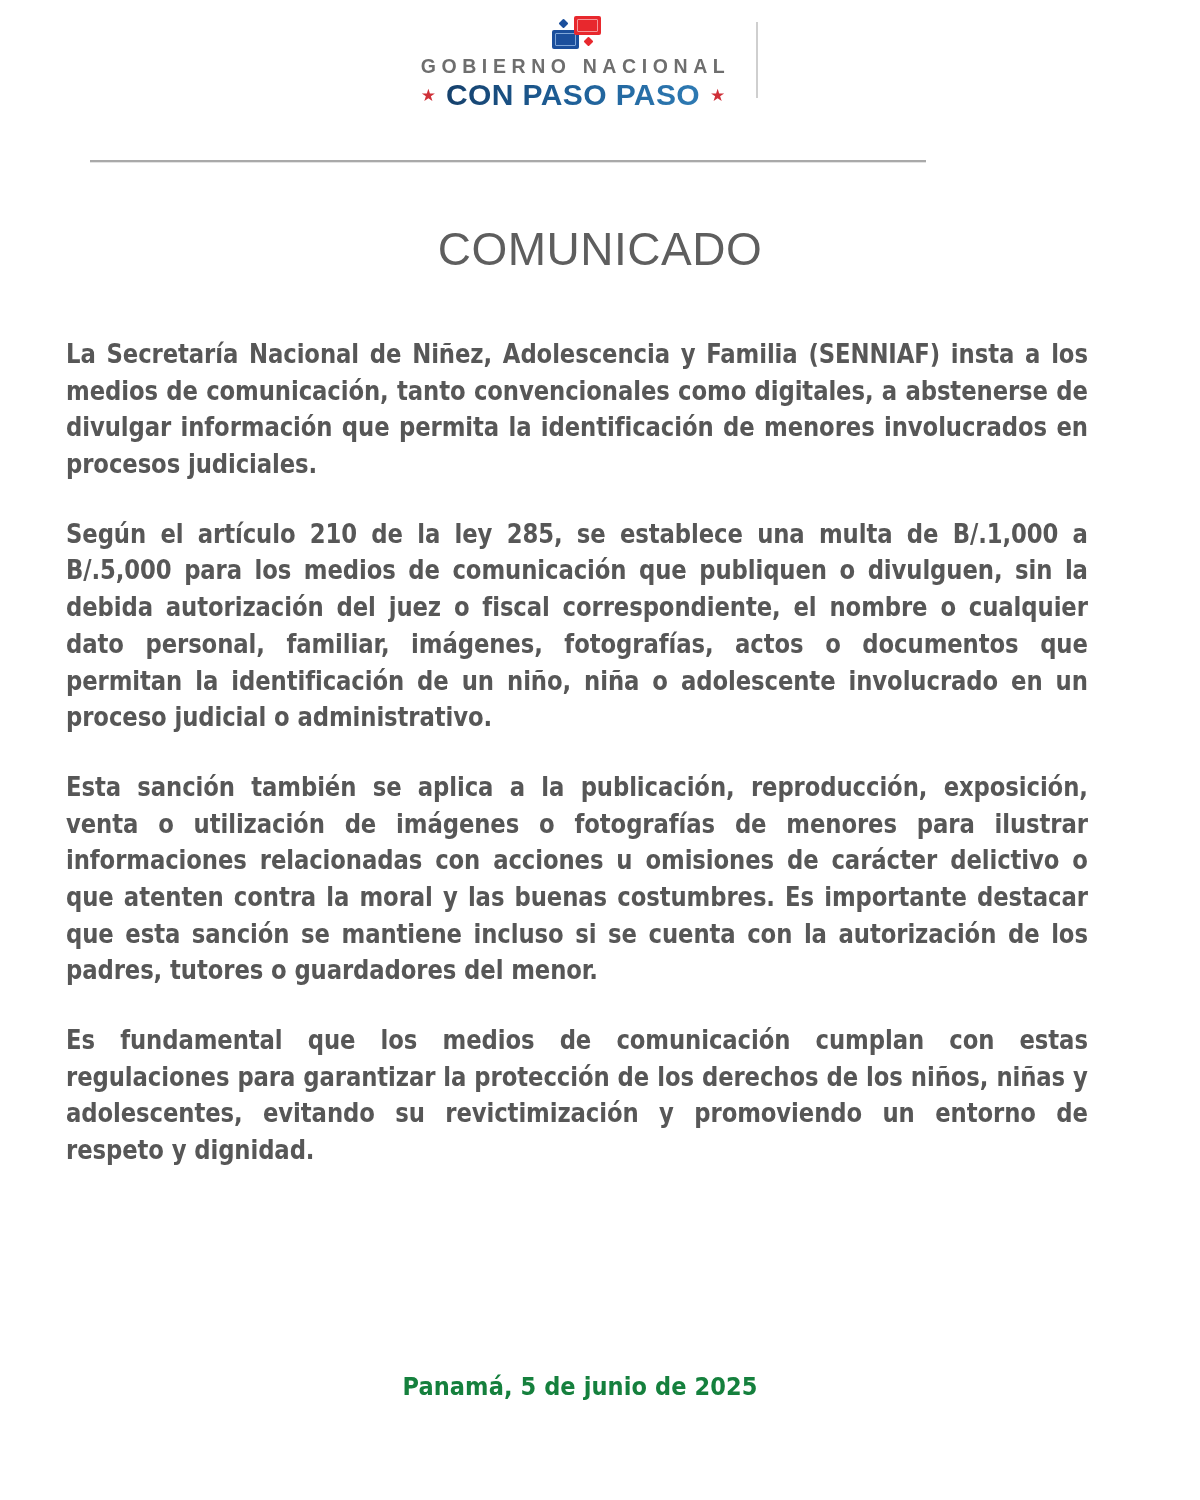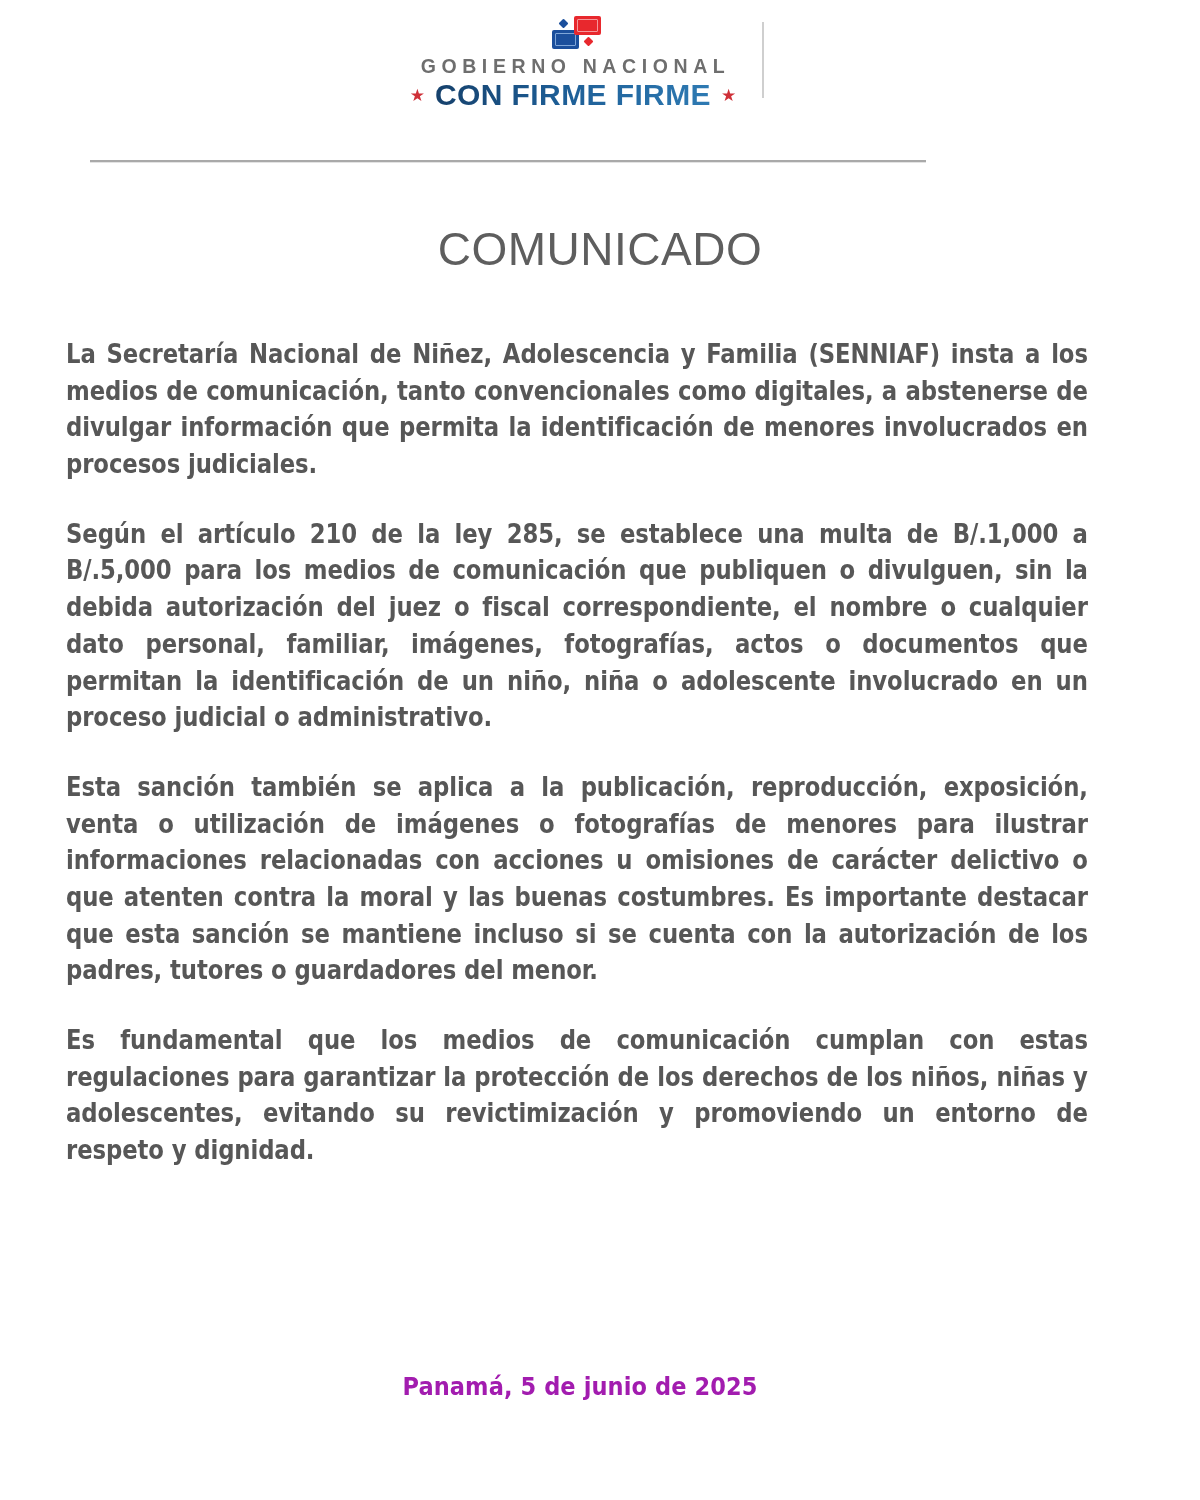--- a/index.html
+++ b/index.html
@@ -226,21 +226,21 @@
     left: 0;
     top: 1372px;
     width: 1200px;
     text-align: center;
   }
   .footer-text {
     display: inline-block;
     font-family: "DejaVu Sans Condensed", "Liberation Sans Narrow", "Liberation Sans", sans-serif;
     font-size: 25px;
     font-weight: 700;
-    color: #a21caf;
+    color: #15803d;
     letter-spacing: 0.1px;
     margin-left: -40px;
   }
 </style>
 </head>
 <body>
 
 <div class="page">
 
   <div class="header">
@@ -253,21 +253,21 @@
         <span class="fm-blue-inner"></span>
         <span class="fm-red-rect"></span>
         <span class="fm-red-inner"></span>
         <span class="fm-red-dot"></span>
       </div>
 
       <div class="gob-line">GOBIERNO NACIONAL</div>
 
       <div class="cpf-line">
         <span class="cpf-star">★</span>
-        <span class="cpf-text">CON FIRME FIRME</span>
+        <span class="cpf-text">CON PASO PASO</span>
         <span class="cpf-star">★</span>
       </div>
 
     </div>
 
     <div class="header-divider-vert"></div>
 
     <div class="agency-block">
     </div>
 

